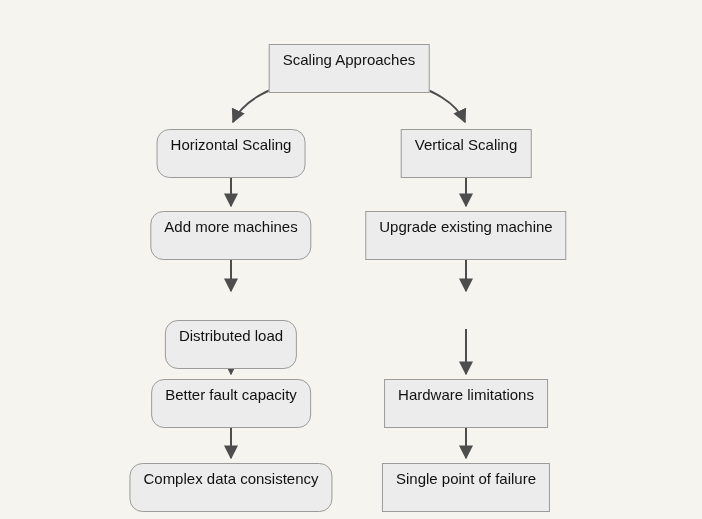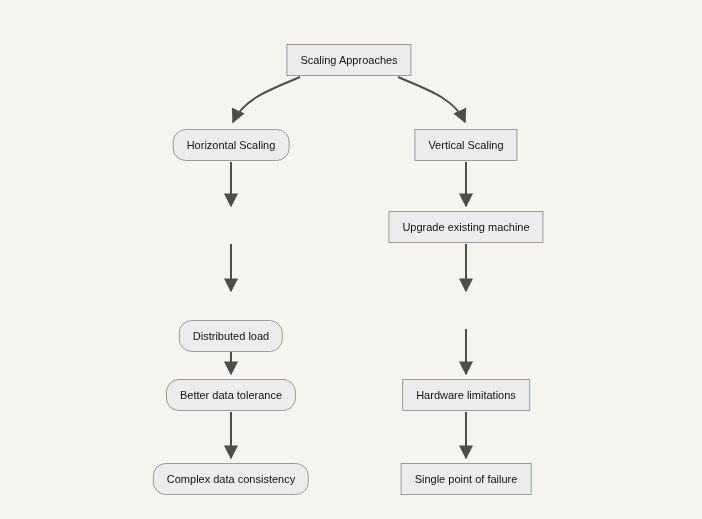--- a/index.html
+++ b/index.html
@@ -26,27 +26,27 @@
   }
   .edges-layer path.edge {
     fill: none;
     stroke: var(--edge);
     stroke-width: 2px;
   }
   .edges-layer .arrowhead-shape { fill: var(--edge); }
   .node {
     position: absolute;
     transform: translateX(-50%);
-    height: 32px;
+    height: 49px;
     line-height: 30px;
     padding: 0 13px;
     background: var(--node-fill);
     border: 1px solid var(--node-border);
     color: var(--text);
-    font-size: 11px;
+    font-size: 15px;
     white-space: nowrap;
     text-align: center;
   }
   
   .pos-root { left: 349px; top: 44px; }
   .col-left  { left: 231px; border-radius: 13px; }
   .col-right { left: 466px; }
   .row-2 { top: 129px; }
   .row-3 { top: 211px; }
   .row-4 { top: 296px; margin-top: 24px; }
@@ -75,22 +75,23 @@
 
     <path class="edge" d="M 466 162 L 466 206" marker-end="url(#arrowhead)"></path>
     <path class="edge" d="M 466 244 L 466 291" marker-end="url(#arrowhead)"></path>
     <path class="edge" d="M 466 329 L 466 374" marker-end="url(#arrowhead)"></path>
     <path class="edge" d="M 466 412 L 466 458" marker-end="url(#arrowhead)"></path>
   </svg>
 
   <div class="node pos-root">Scaling Approaches</div>
 
   <div class="node col-left row-2">Horizontal Scaling</div>
+  <div class="node col-left row-3">Add more machines</div>
   <div class="node col-left row-4">Distributed load</div>
-  <div class="node col-left row-5">Better data tolerance</div>
+  <div class="node col-left row-5">Better fault capacity</div>
   <div class="node col-right row-2">Vertical Scaling</div>
 
   <div class="node col-left row-6">Complex data consistency</div>
   <div class="node col-right row-3">Upgrade existing machine</div>
   <div class="node col-right row-5">Hardware limitations</div>
   <div class="node col-right row-6">Single point of failure</div>
 
 </div>
 
 </body></html>

